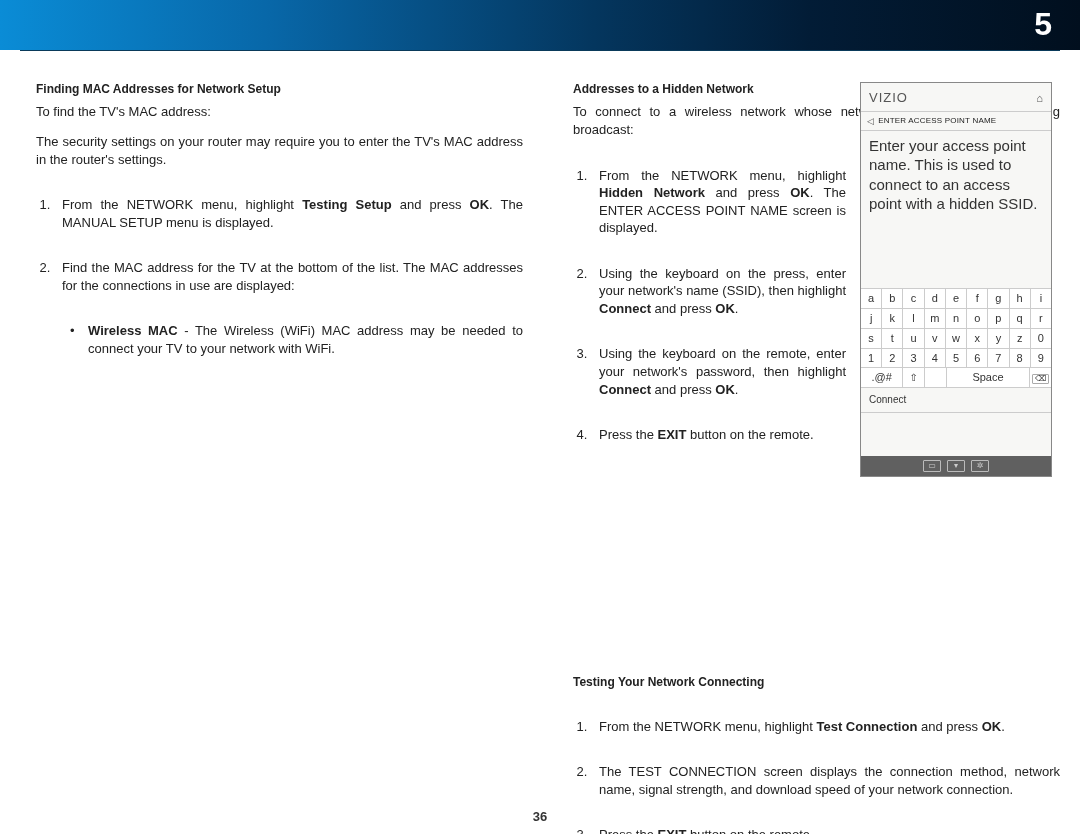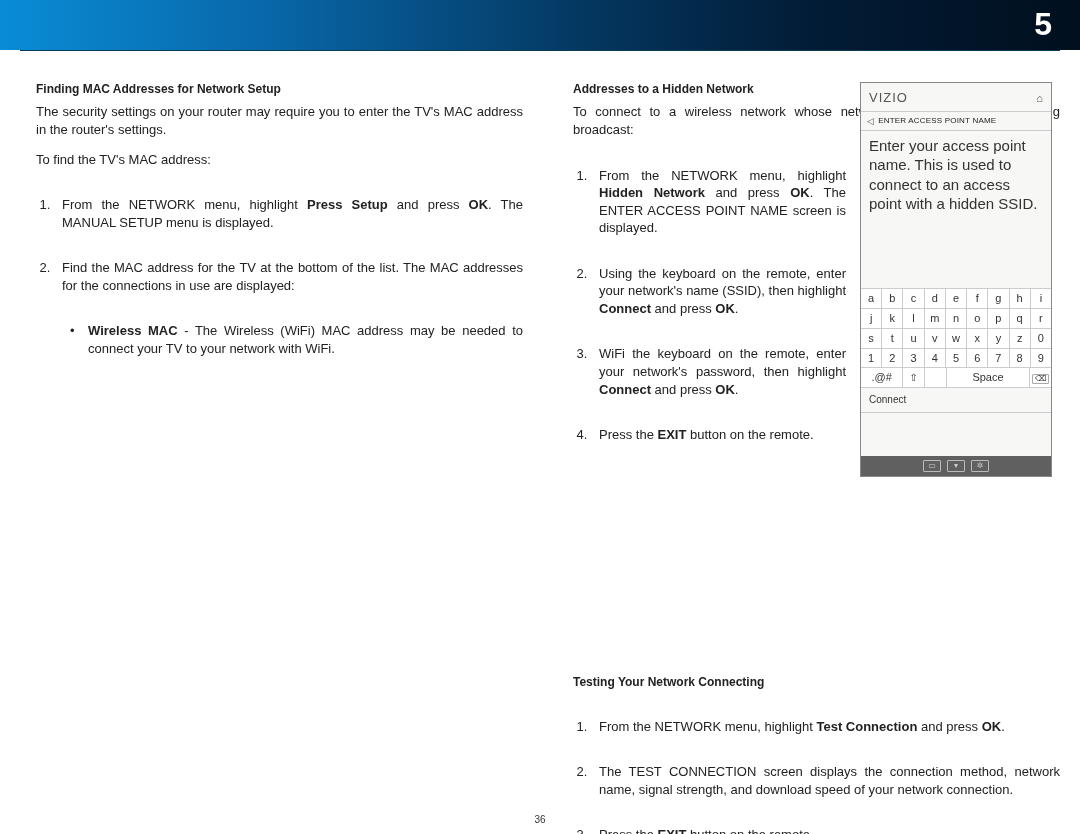--- a/index.html
+++ b/index.html
@@ -29,57 +29,57 @@
   .inset-desc { padding: 5px 8px 6px 8px; font-size: 15px; line-height: 1.3; color: #333; }
   .inset-gap { height: 68px; }
   .kbd { border-top: 1px solid #ccc; }
   .kbd-row { display: flex; }
   .kbd-key { flex: 1; border-right: 1px solid #ccc; border-bottom: 1px solid #ccc; text-align: center; font-size: 11px; padding: 2px 0; background: #fff; color: #333; }
   .kbd-key:last-child { border-right: none; }
   .kbd-wide { flex: 3; }
   .connect-row { padding: 5px 8px; font-size: 10px; color: #333; border-bottom: 1px solid #ccc; }
   .inset-footer { position: absolute; bottom: 0; left: 0; right: 0; height: 20px; background: #606060; display: flex; justify-content: center; align-items: center; gap: 6px; }
   .ft-ic { width: 18px; height: 12px; border: 1px solid #bbb; border-radius: 1px; display: flex; align-items: center; justify-content: center; color: #ccc; font-size: 8px; }
-  .page-num { position: absolute; bottom: 8px; left: 50%; transform: translateX(-50%); font-size: 10px; color: #333; }
+  .page-num { position: absolute; bottom: 8px; left: 50%; transform: translateX(-50%); font-size: 13px; color: #333; font-weight: bold; }
   .testing-section { margin-top: 230px; }
   .shift-glyph { font-size: 10px; }
   .bksp-glyph { font-size: 8px; border: 1px solid #aaa; border-radius: 1px; padding: 0 2px; display: inline-block; line-height: 1; }
 </style>
 </head>
 <body>
 
 <div class="header">
   <div class="chapter-num">5</div>
 </div>
 <div class="underline"></div>
 
 <div class="content">
 
   <div class="col col-left">
     <h2>Finding MAC Addresses for Network Setup</h2>
+    <p>To find the TV's MAC address:</p>
     <p>The security settings on your router may require you to enter the TV's MAC address in the router's settings.</p>
-    <p>To find the TV's MAC address:</p>
     <ol>
-      <li><span>From the NETWORK menu, highlight </span><b>Press Setup</b><span> and press </span><b>OK</b><span>. The MANUAL SETUP menu is displayed.</span></li>
+      <li><span>From the NETWORK menu, highlight </span><b>Testing Setup</b><span> and press </span><b>OK</b><span>. The MANUAL SETUP menu is displayed.</span></li>
       <li>
         <span>Find the MAC address for the TV at the bottom of the list. The MAC addresses for the connections in use are displayed:</span>
         <ul class="sub" style="margin-top:10px;">
           <li><b>Wireless MAC</b><span> - The Wireless (WiFi) MAC address may be needed to connect your TV to your network with WiFi.</span></li>
         </ul>
       </li>
     </ol>
   </div>
 
   <div class="col col-right">
     <h2>Addresses to a Hidden Network</h2>
     <p>To connect to a wireless network whose network name (SSID) is not being broadcast:</p>
     <ol class="narrow-ol">
       <li><span>From the NETWORK menu, highlight </span><b>Hidden Network</b><span> and press </span><b>OK</b><span>. The ENTER ACCESS POINT NAME screen is displayed.</span></li>
-      <li><span>Using the keyboard on the remote, enter your network's name (SSID), then highlight </span><b>Connect</b><span> and press </span><b>OK</b><span>.</span></li>
-      <li><span>WiFi the keyboard on the remote, enter your network's password, then highlight </span><b>Connect</b><span> and press </span><b>OK</b><span>.</span></li>
+      <li><span>Using the keyboard on the press, enter your network's name (SSID), then highlight </span><b>Connect</b><span> and press </span><b>OK</b><span>.</span></li>
+      <li><span>Using the keyboard on the remote, enter your network's password, then highlight </span><b>Connect</b><span> and press </span><b>OK</b><span>.</span></li>
       <li><span>Press the </span><b>EXIT</b><span> button on the remote.</span></li>
     </ol>
 
     <div class="inset">
       <div class="inset-header">
         <span class="inset-brand">VIZIO</span>
         <span class="home-icon">⌂</span>
       </div>
       <div class="inset-title">
         <span class="back-arrow">◁</span>

